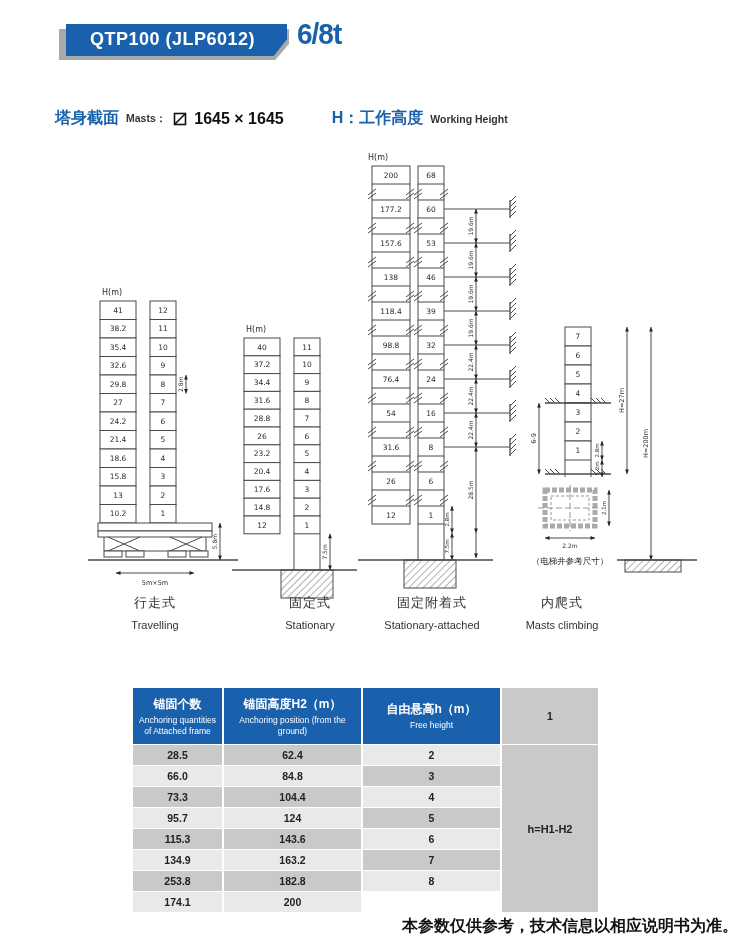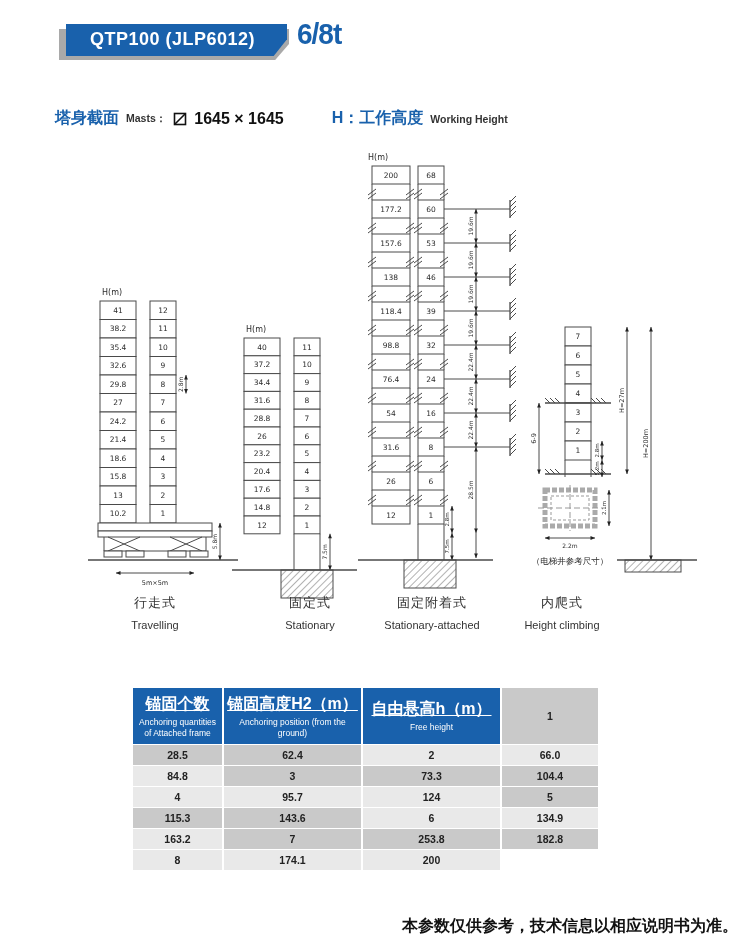--- a/index.html
+++ b/index.html
@@ -31,21 +31,21 @@
   .caption{position:absolute;top:454px;text-align:center;transform:translateX(-50%);}
   .cap-zh{font-family:"DejaVu Serif","Liberation Serif",serif;font-size:13px;color:#333;letter-spacing:1px;}
   .cap-en{font-size:11px;color:#333;margin-top:7px;}
 
   
   .table-wrap{position:absolute;left:133px;top:688px;width:462px;
     display:grid;grid-template-columns:89px 137px 137px 96px;grid-template-rows:56px repeat(8,20px);
     gap:1px 2px;}
   .th{background:#1961ac;color:#fff;display:flex;flex-direction:column;align-items:center;justify-content:center;
     text-align:center;padding:2px 3px;}
-  .th-zh{font-size:16px;font-weight:bold;margin-bottom:2px;text-decoration:underline;}
+  .th-zh{font-size:12px;font-weight:bold;margin-bottom:2px;}
   .th-en{font-size:8.5px;line-height:1.2;}
   .td{display:flex;align-items:center;justify-content:center;font-size:10.5px;font-weight:bold;color:#222;}
   .r-dark{background:#c9c9c9;}
   .r-light{background:#e9e9e9;}
   .free-cell{grid-column:4;grid-row:2 / span 8;background:#c9c9c9;display:flex;align-items:center;
     justify-content:center;font-size:11px;font-weight:bold;color:#222;}
 
   .note{position:absolute;top:916px;left:0;width:738px;text-align:right;font-size:16px;font-weight:bold;color:#111;}
 </style>
 </head>
@@ -558,38 +558,39 @@
     <div class="caption" style="left:272px;margin-left:38px;">
       <div class="cap-zh">固定式</div>
       <div class="cap-en">Stationary</div>
     </div>
     <div class="caption" style="left:432px;">
       <div class="cap-zh">固定附着式</div>
       <div class="cap-en">Stationary-attached</div>
     </div>
     <div class="caption" style="left:562px;">
       <div class="cap-zh">内爬式</div>
-      <div class="cap-en">Height climbing</div>
+      <div class="cap-en">Masts climbing</div>
     </div>
   </div>
 
   <div class="table-wrap">
     <div class="th">
       <div class="th-zh">锚固个数</div>
       <div class="th-en">Anchoring quantities of Attached frame</div>
     </div>
     <div class="th">
       <div class="th-zh">锚固高度H2（m）</div>
       <div class="th-en">Anchoring position (from the ground)</div>
     </div>
     <div class="th">
       <div class="th-zh">自由悬高h（m）</div>
       <div class="th-en">Free height</div>
     </div>
 
+    <div class="free-cell">h=H1-H2</div>
 
     <div class="td r-dark">1</div>
     <div class="td r-dark">28.5</div>
     <div class="td r-dark">62.4</div>
     <div class="td r-light">2</div>
     <div class="td r-light">66.0</div>
     <div class="td r-light">84.8</div>
     <div class="td r-dark">3</div>
     <div class="td r-dark">73.3</div>
     <div class="td r-dark">104.4</div>

